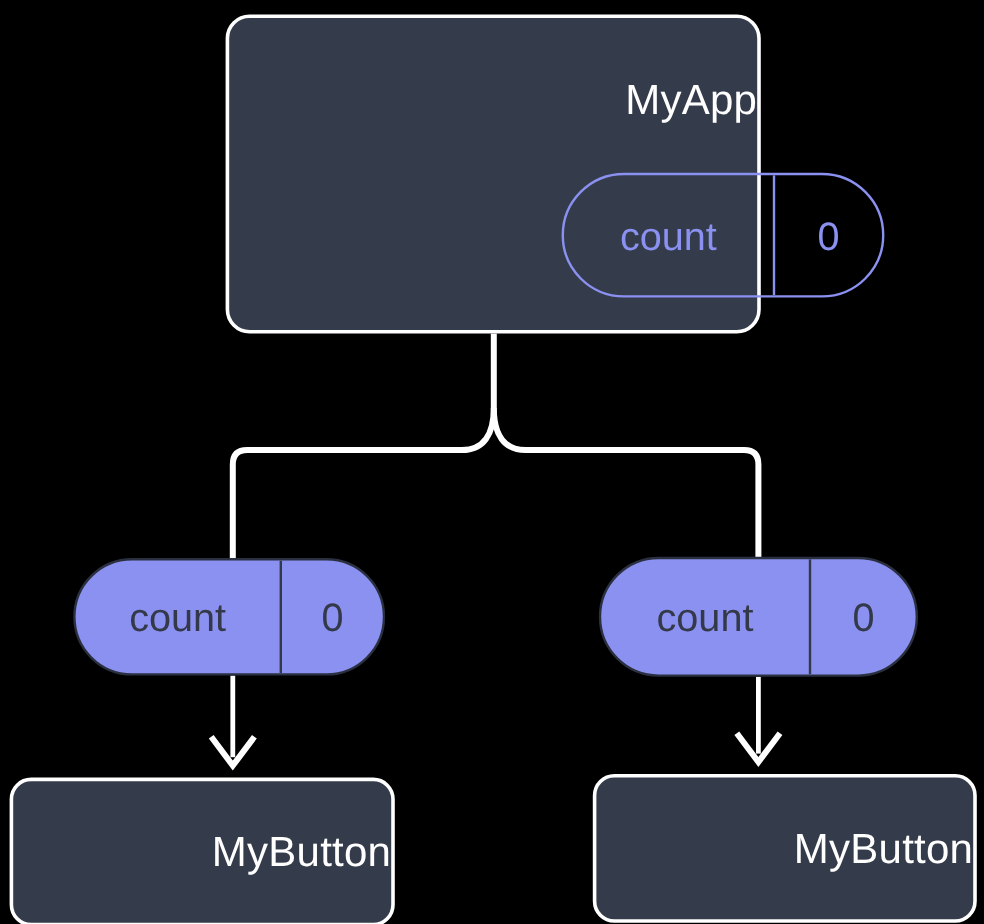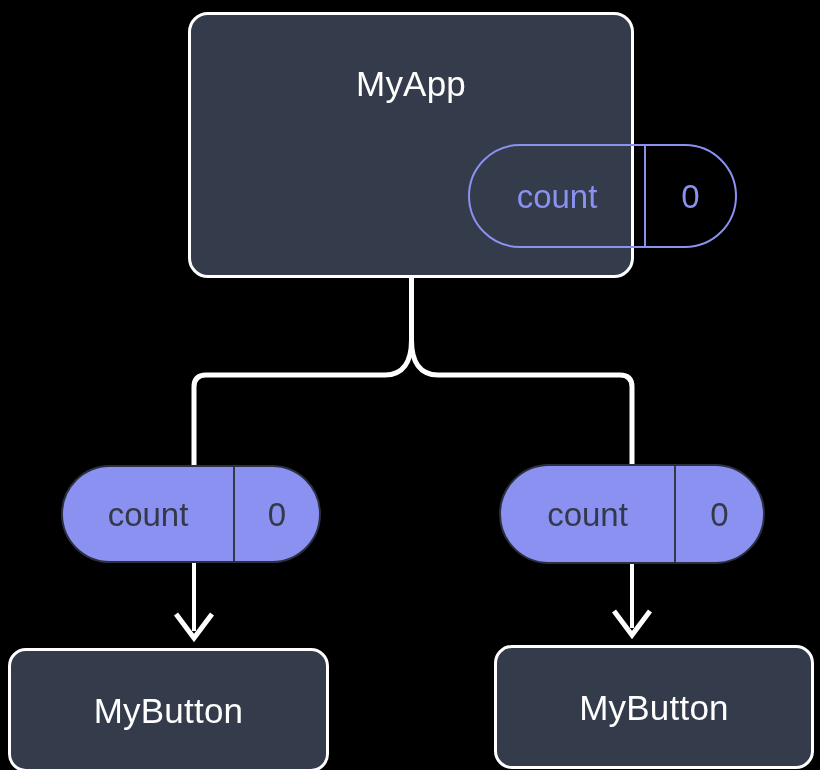--- a/index.html
+++ b/index.html
@@ -34,21 +34,21 @@
 
   
   .comp-box {
     position: absolute;
     box-sizing: border-box;
     background: #343b4a;
     border: 3px solid #ffffff;
     border-radius: 18px;
     display: flex;
     flex-direction: column;
-    align-items: center;
+    align-items: flex-end;
   }
   .comp-title {
     color: #ffffff;
     font-size: 35px;
     line-height: 1;
     letter-spacing: 0.2px;
     white-space: nowrap;
   }
 
   

